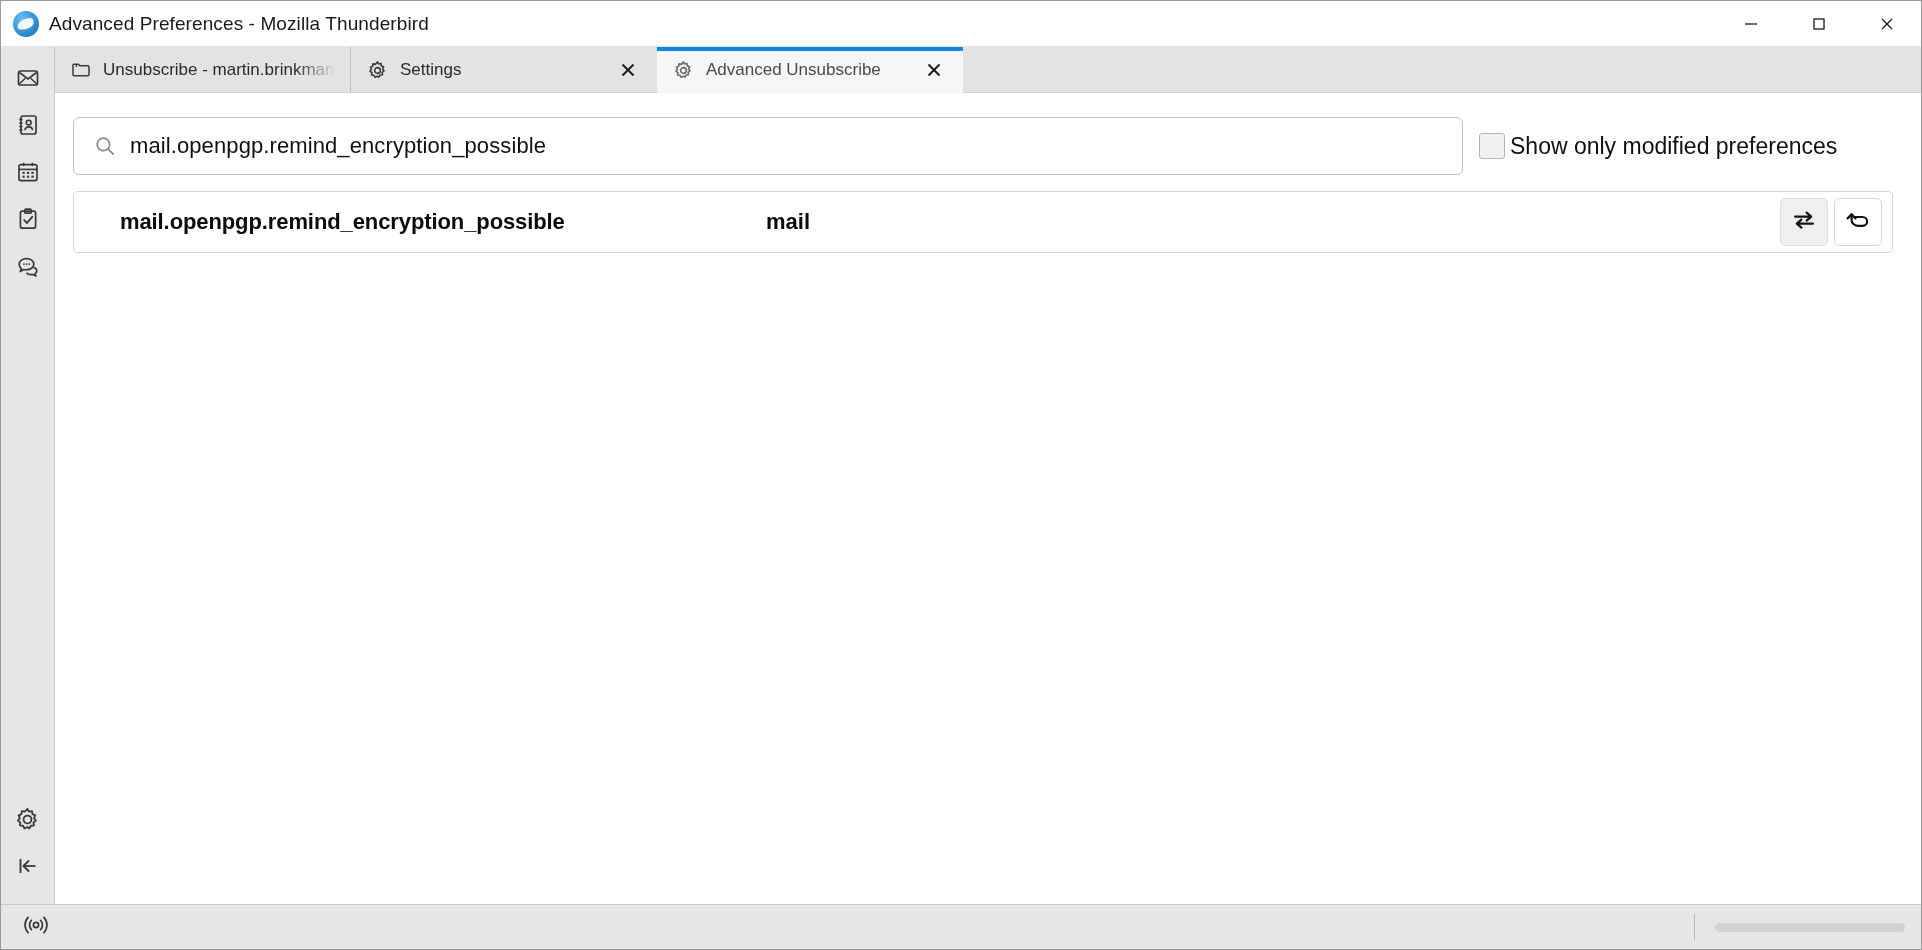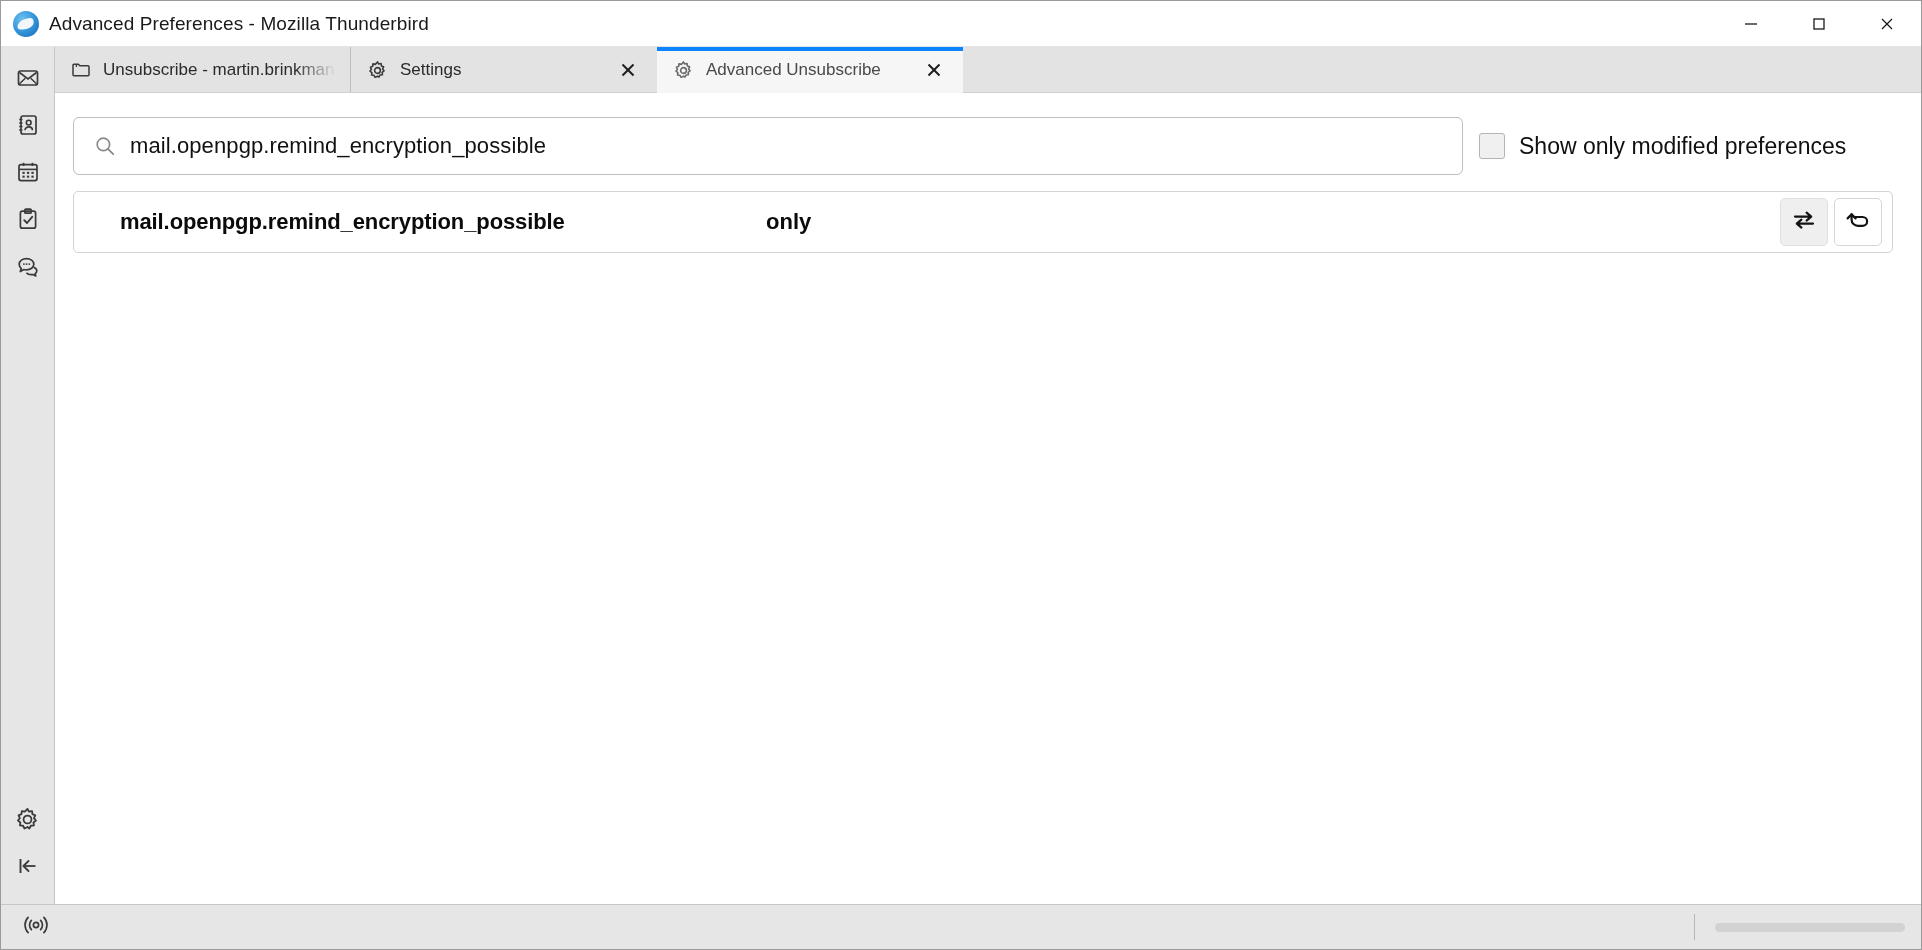--- a/index.html
+++ b/index.html
@@ -213,21 +213,21 @@
   .search-value {
     font-size: 22px;
     color: #111111;
     white-space: nowrap;
     overflow: hidden;
     letter-spacing: 0.1px;
   }
   .modrow {
     display: flex;
     align-items: center;
-    gap: 14px;
+    gap: 5px;
     flex: 0 0 auto;
   }
   .cbox {
     width: 26px; height: 26px;
     border: 1px solid #b4b4b4;
     border-radius: 3px;
     background: #f0f0f0;
     flex: 0 0 auto;
     cursor: default;
   }
@@ -507,21 +507,21 @@
 
           <div class="modrow">
             <span class="cbox"></span>
             <span class="modlabel">Show only modified preferences</span>
           </div>
         </div>
 
         <div class="preflist">
           <div class="prefrow">
             <span class="pref-name">mail.openpgp.remind_encryption_possible</span>
-            <span class="pref-value">only</span>
+            <span class="pref-value">mail</span>
 
             <span class="pref-actions">
               <span class="actbtn actbtn-toggle">
                 <span>
                   <svg width="26" height="26" viewBox="0 0 26 26">
                     <path d="M4 9.6h15.6 M15.6 5.6l4.6 4 -4.6 4" fill="none" stroke="#131313" stroke-width="2.2" stroke-linecap="round" stroke-linejoin="round"></path>
                     <path d="M22 16.6H6.4 M10.4 12.6l-4.6 4 4.6 4" fill="none" stroke="#131313" stroke-width="2.2" stroke-linecap="round" stroke-linejoin="round"></path>
                   </svg>
                 </span>
               </span>

